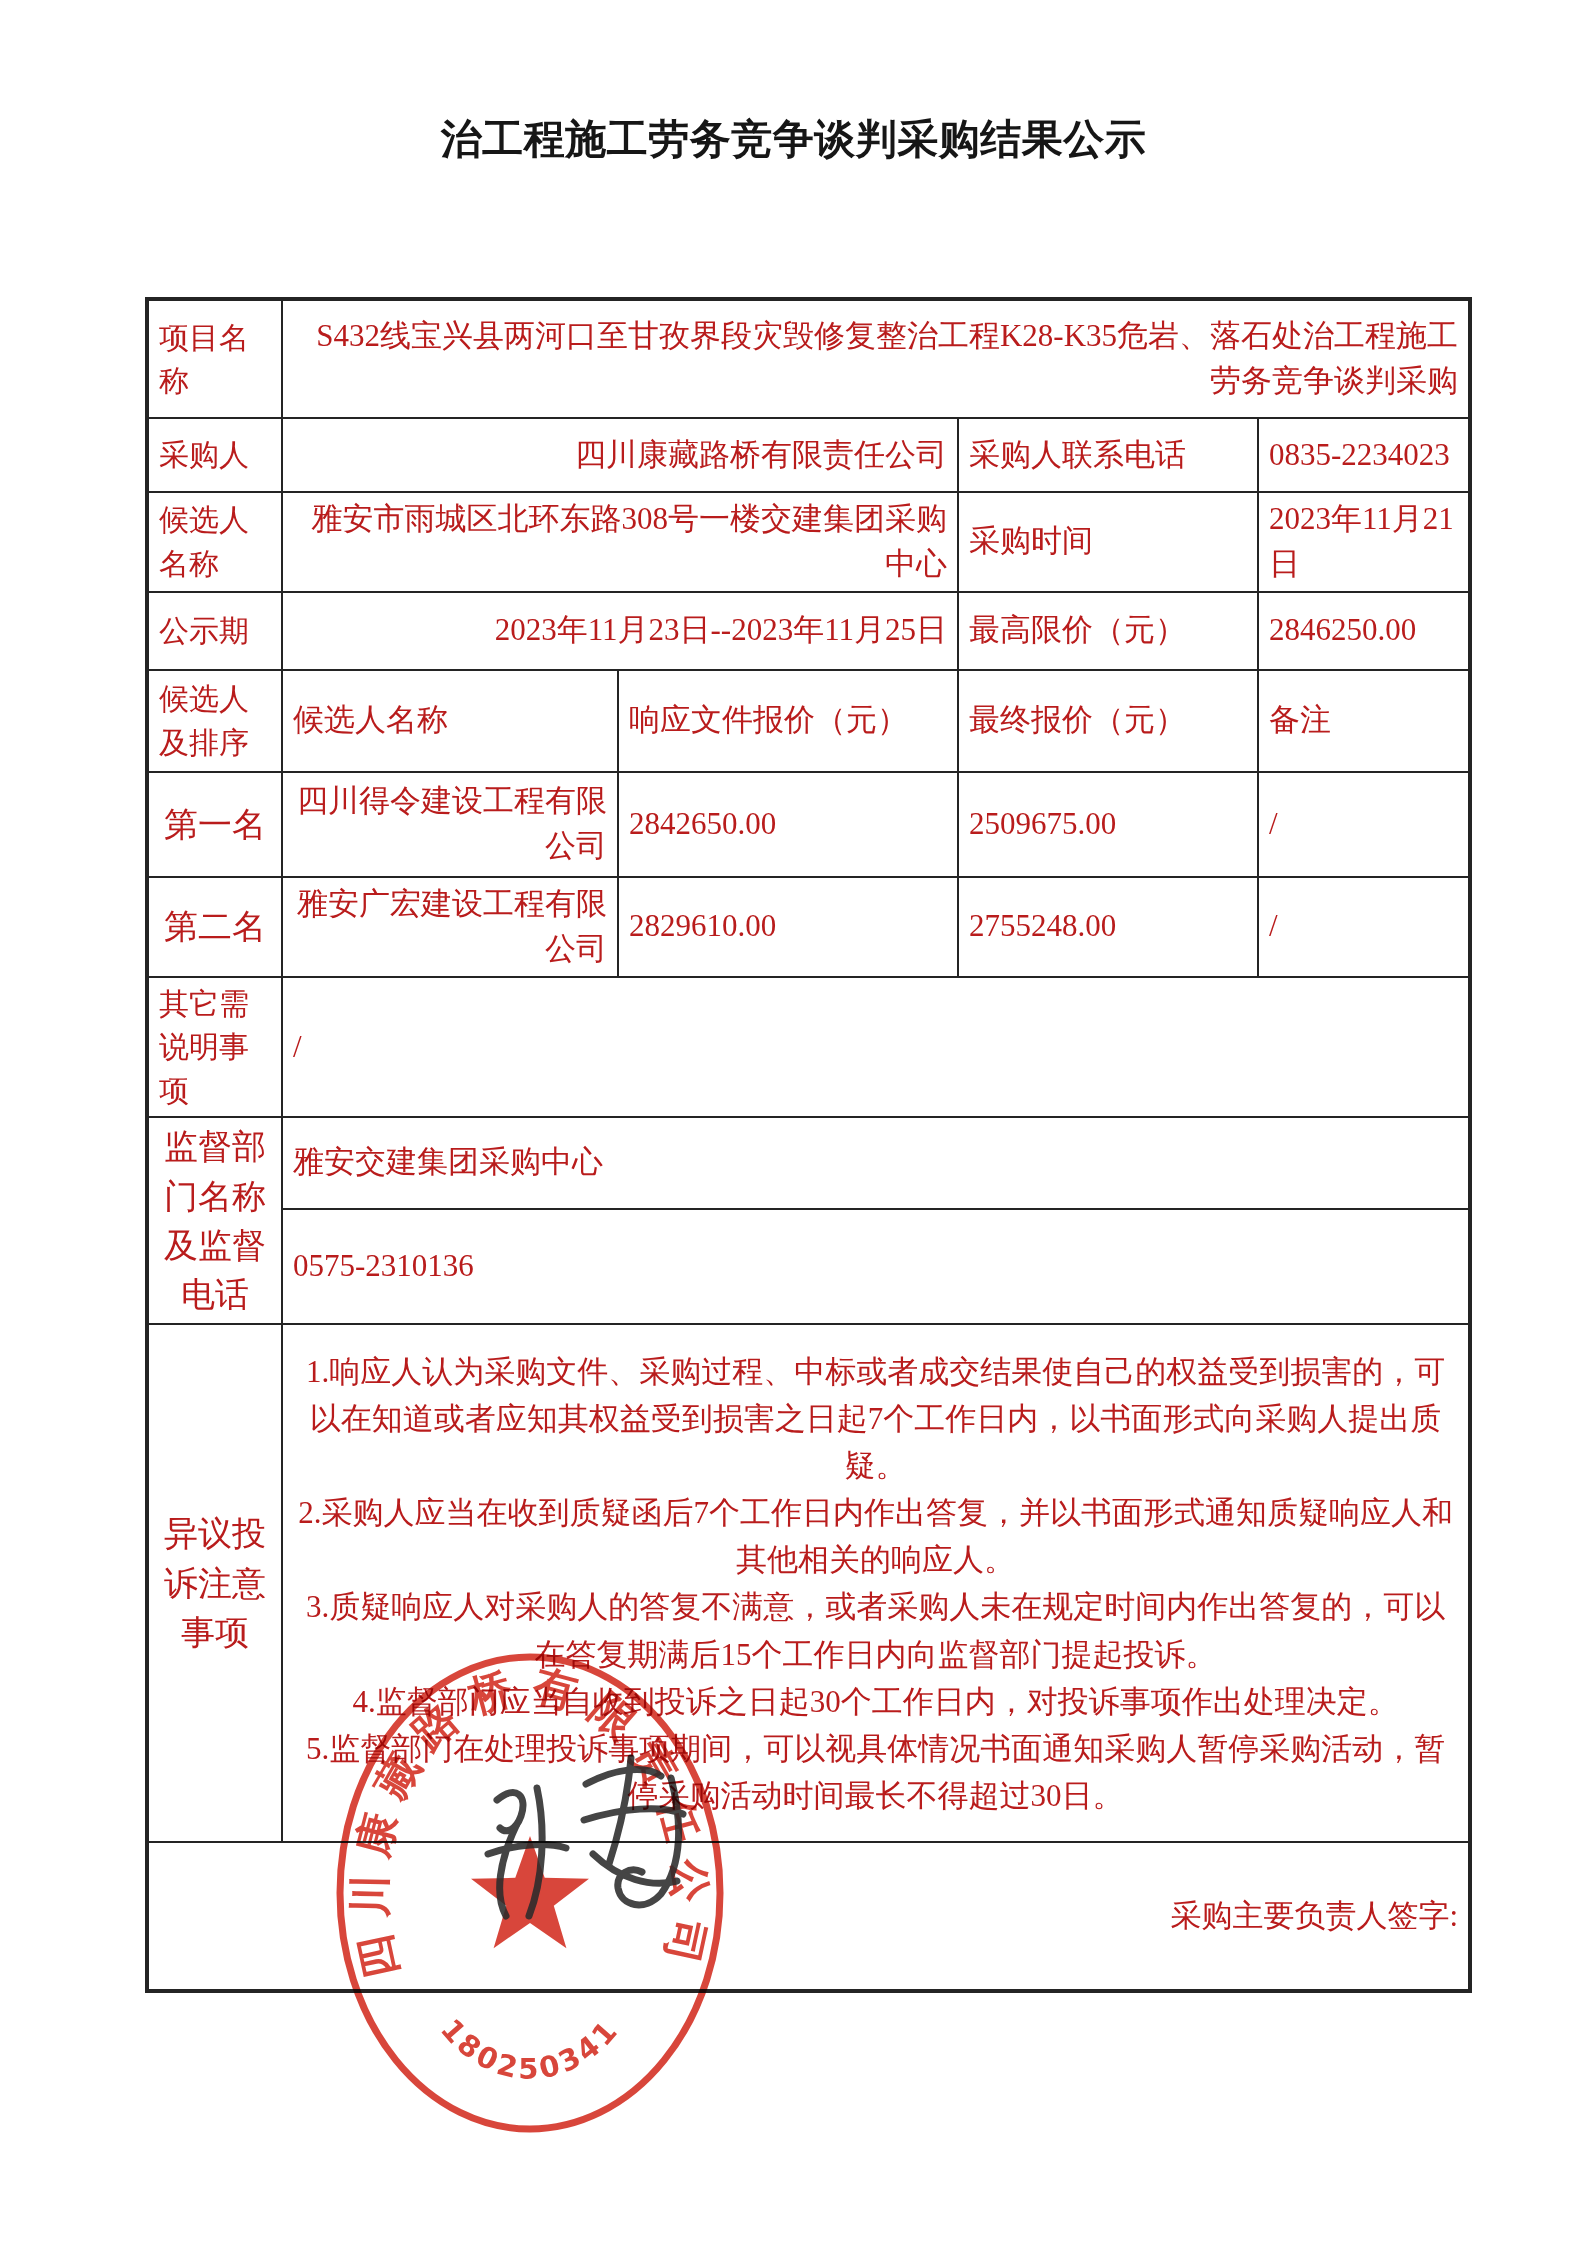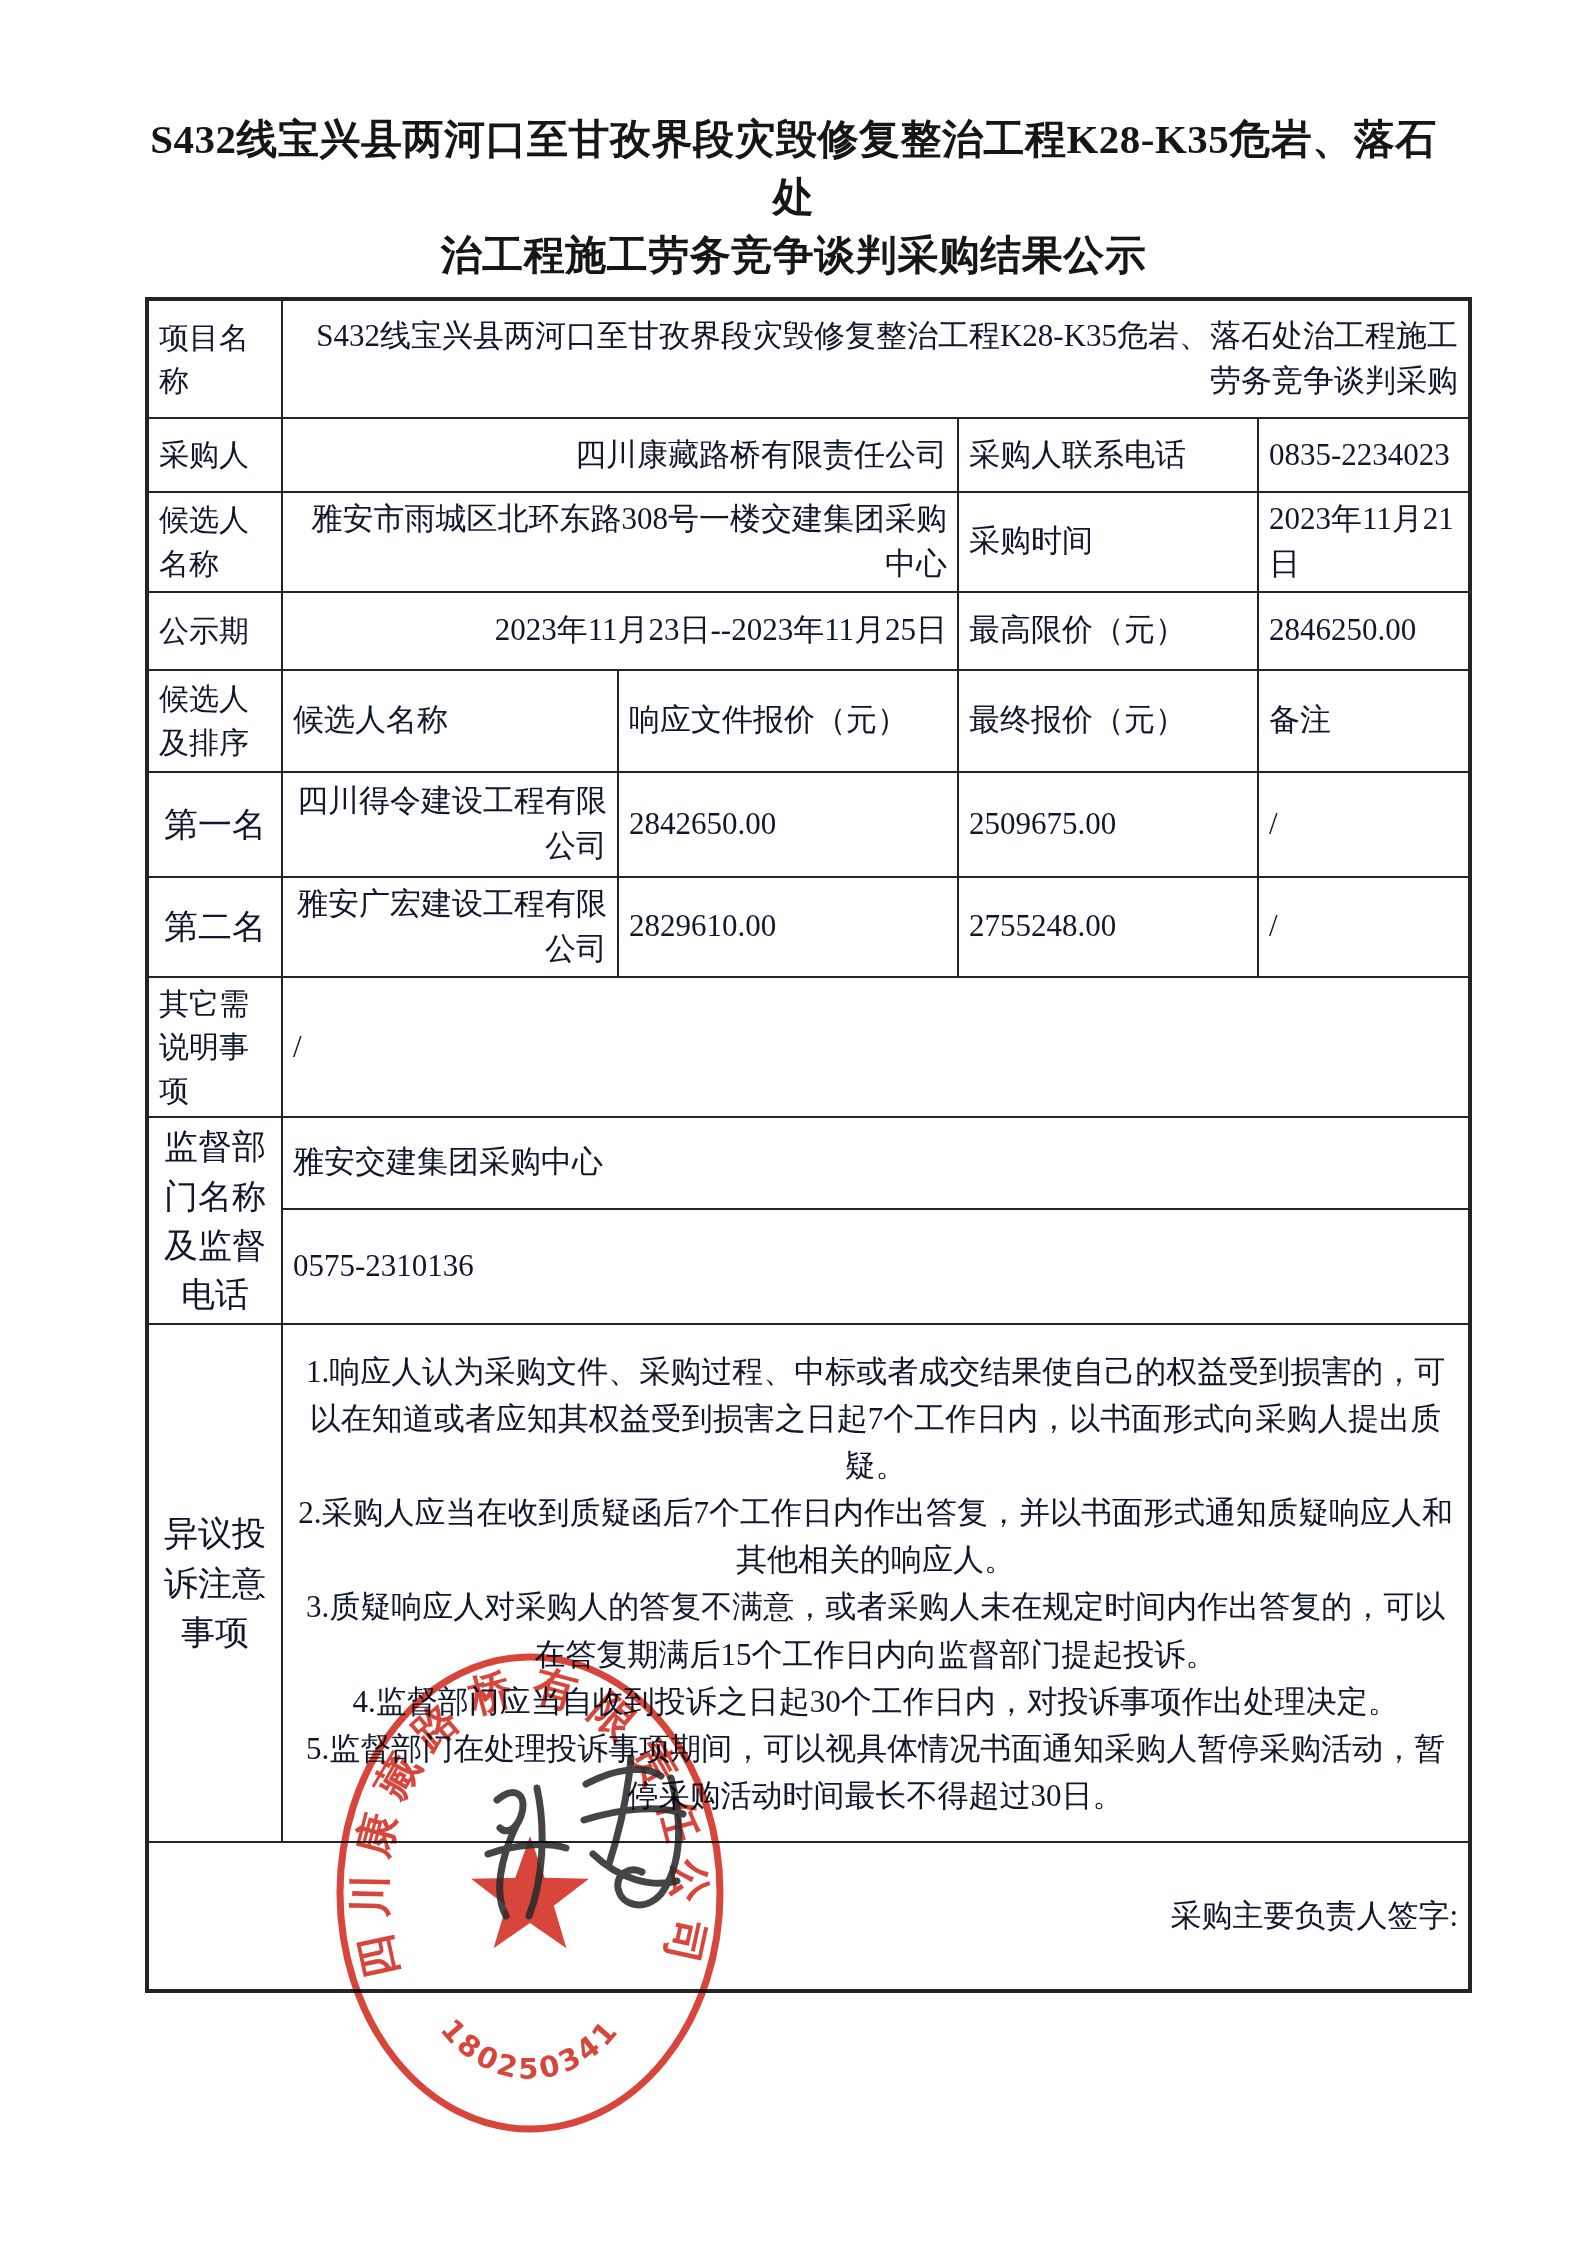--- a/index.html
+++ b/index.html
@@ -22,21 +22,21 @@
     color:#161616;
   }
   table.results{
     position:absolute;
     left:145px;top:297px;
     width:1323px;
     border-collapse:collapse;
     table-layout:fixed;
     border:4px solid #242424;
     font-size:31px;
-    color:#0f172a;
+    color:#b91c1c;
   }
   table.results td{
     border:2px solid #242424;
     padding:4px 10px;
     vertical-align:middle;
     line-height:1.45;
     word-break:break-all;
     overflow:hidden;
   }
   td.lbl{ text-align:left; padding:4px 4px; font-size:30px;}
@@ -52,21 +52,20 @@
     width:400px;height:490px;
     mix-blend-mode:multiply;
     opacity:0.93;
     pointer-events:none;
   }
 </style>
 </head>
 <body>
 
 <div class="doc-title">
-  <div>S432线宝兴县两河口至甘孜界段灾毁修复整治工程K28-K35危岩、落石处</div>
   <div>治工程施工劳务竞争谈判采购结果公示</div>
 </div>
 
 <table class="results">
   <colgroup>
     <col style="width:135px">
       <col style="width:336px">
       <col style="width:340px">
       <col style="width:300px">
       <col style="width:212px">

